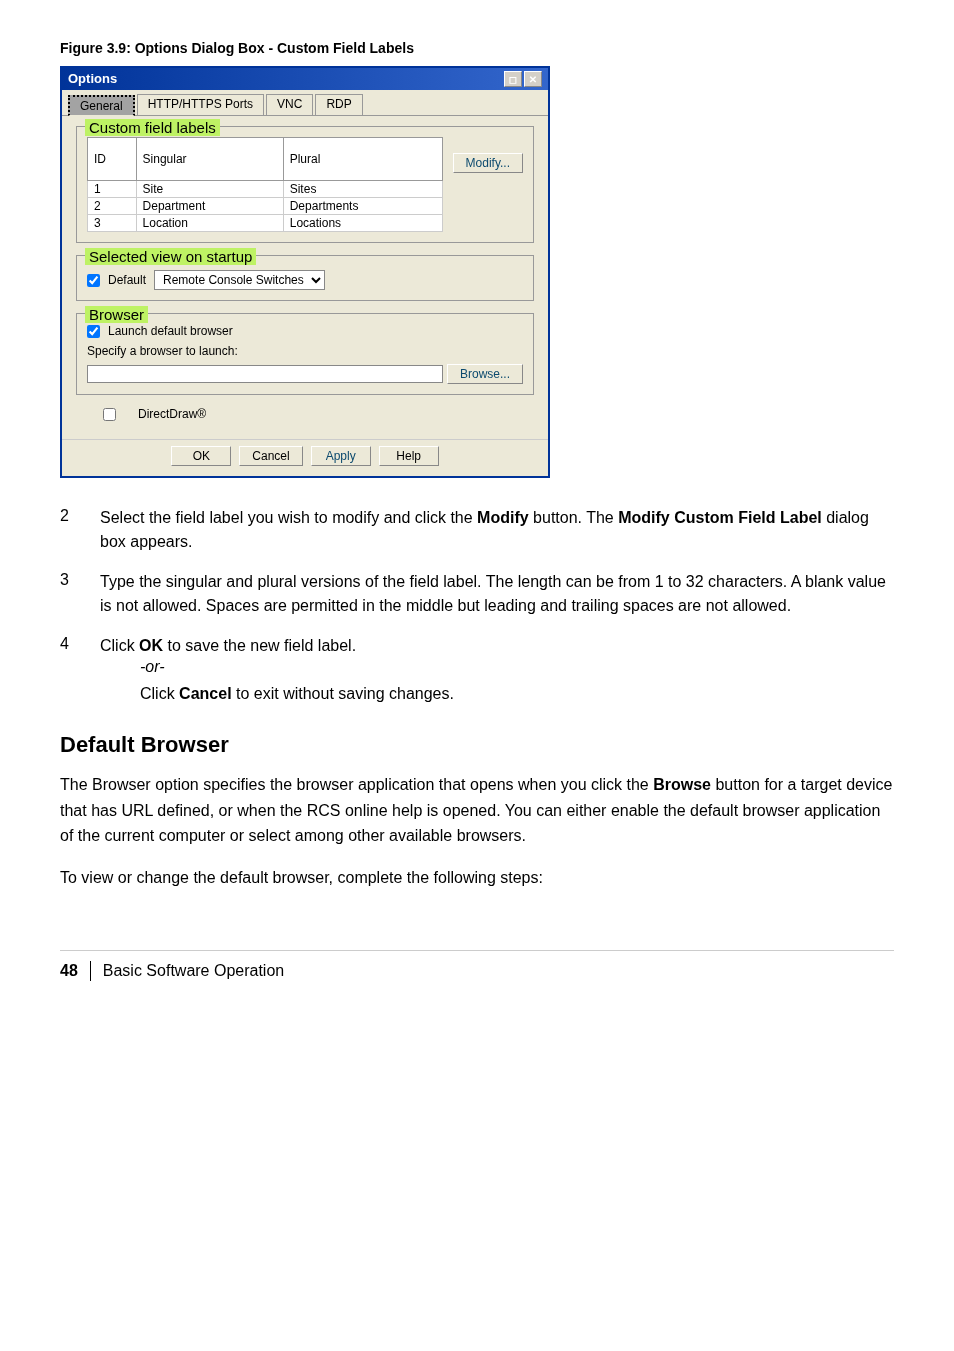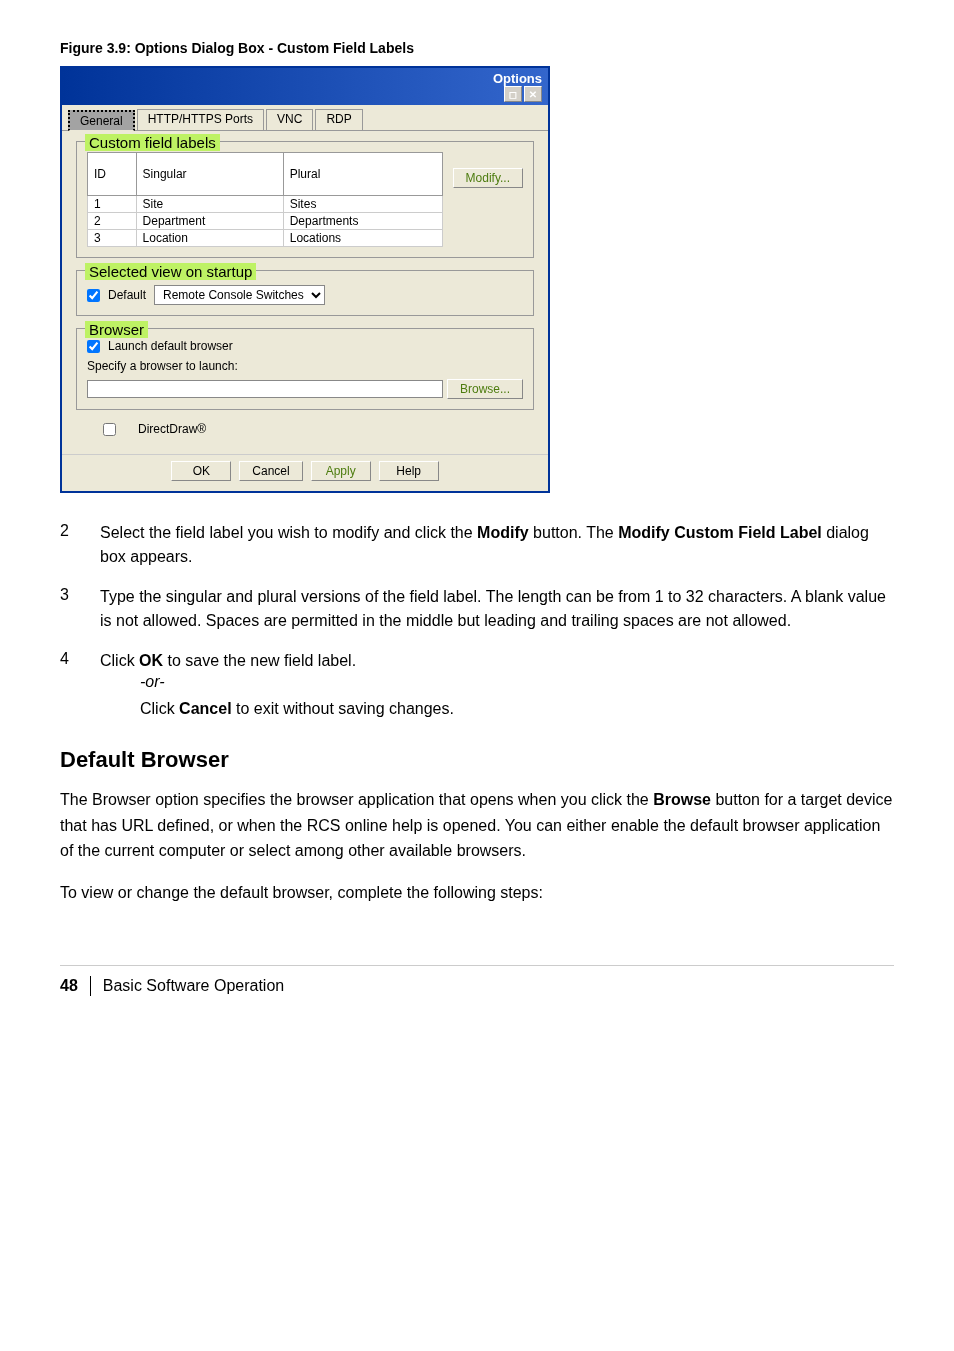--- a/index.html
+++ b/index.html
@@ -30,24 +30,23 @@
       width: 490px;
       font-family: 'Tahoma', Arial, sans-serif;
       font-size: 12px;
     }
     .dialog-titlebar {
       background: linear-gradient(to right, #003399, #3366cc);
       color: #fff;
       padding: 3px 6px;
       display: flex;
       justify-content: space-between;
-      align-items: flex-end;
+      align-items: flex-start;
       font-size: 13px;
       font-weight: bold;
-      flex-direction: column;
     }
     .dialog-titlebar-buttons {
       display: flex;
       gap: 2px;
     }
     .titlebar-btn {
       width: 18px;
       height: 16px;
       background: #d4d0c8;
       border: 1px solid #888;
@@ -124,21 +123,21 @@
       background: #ECE9D8;
       border: 1px solid #888;
       border-top-color: #fff;
       border-left-color: #fff;
       padding: 2px 12px;
       font-size: 12px;
       cursor: pointer;
       min-width: 60px;
     }
     .win-btn:disabled, .win-btn.disabled {
-      color: #4d7c0f;
+      color: #0c4a6e;
       cursor: default;
     }
     .startup-row {
       display: flex;
       align-items: center;
       gap: 8px;
       margin-top: 8px;
     }
     .checkbox-label {
       display: flex;

